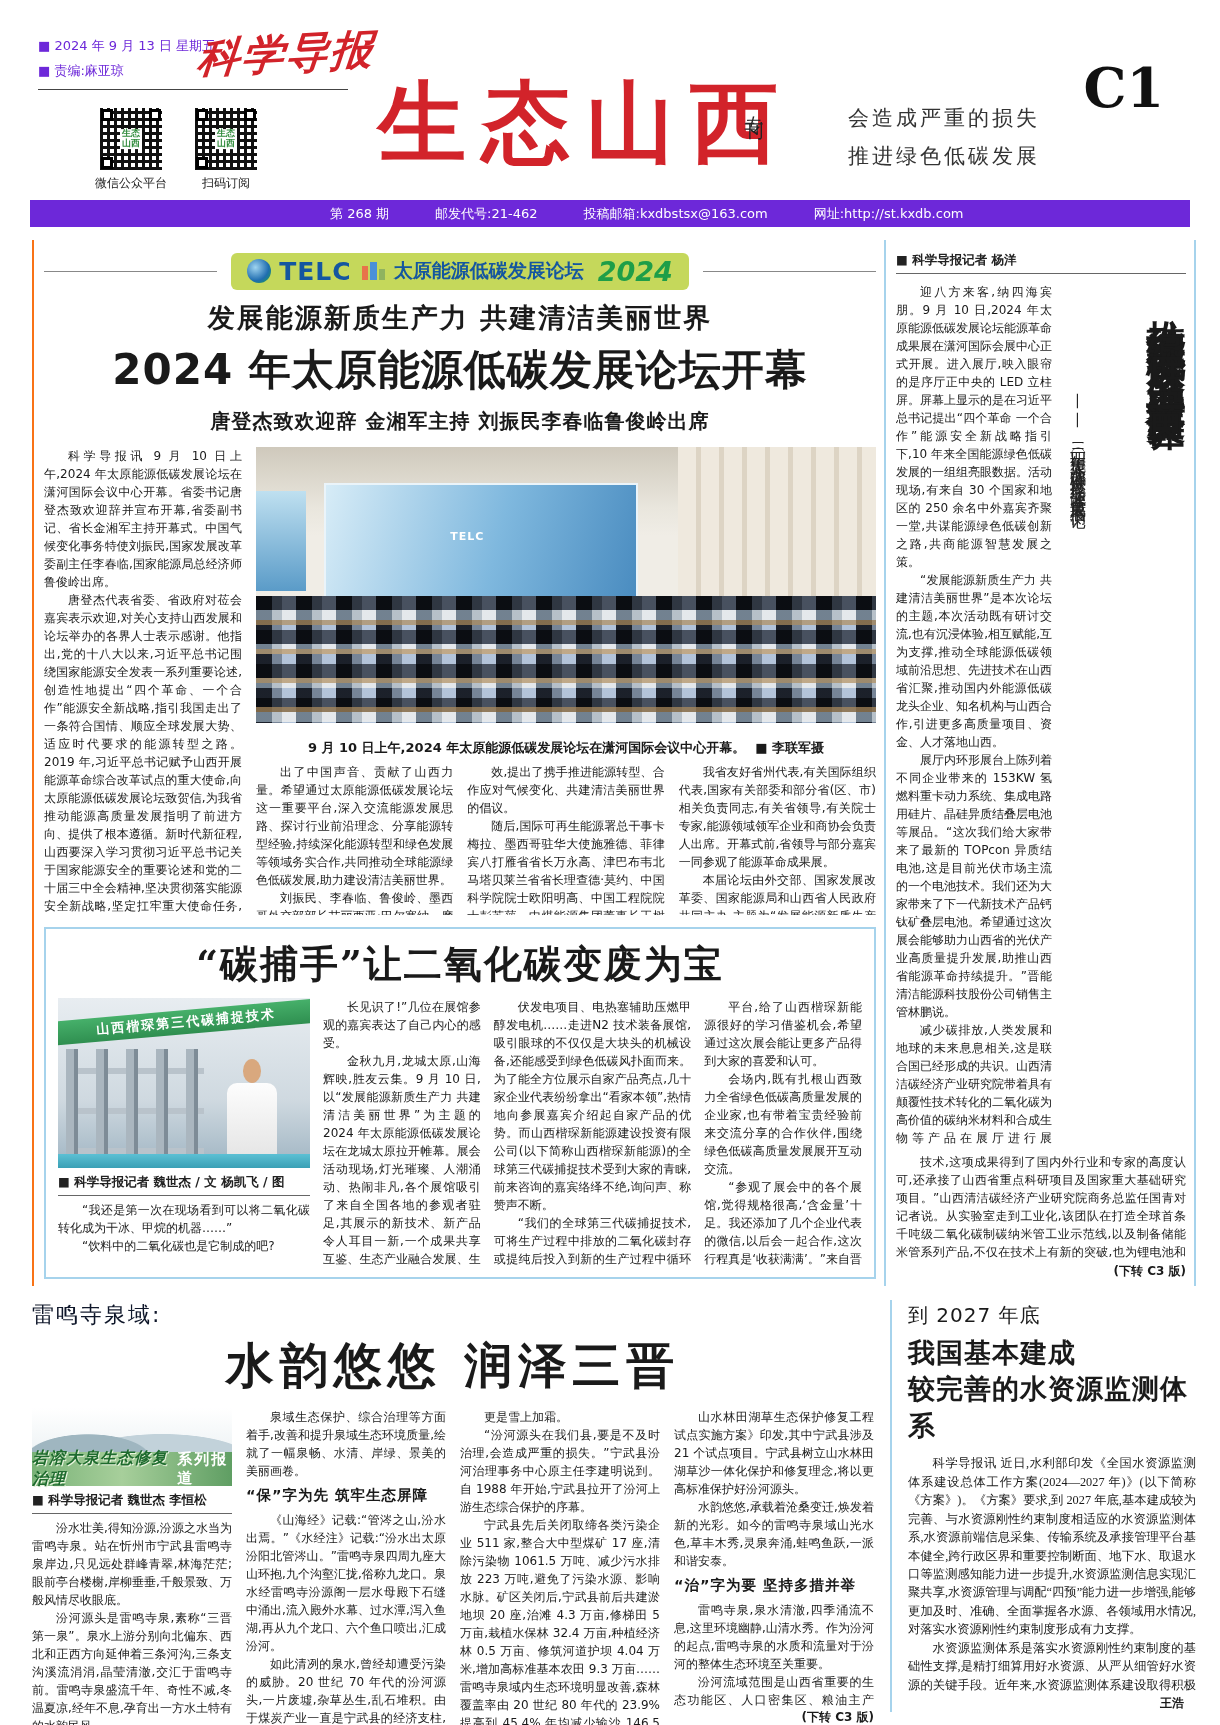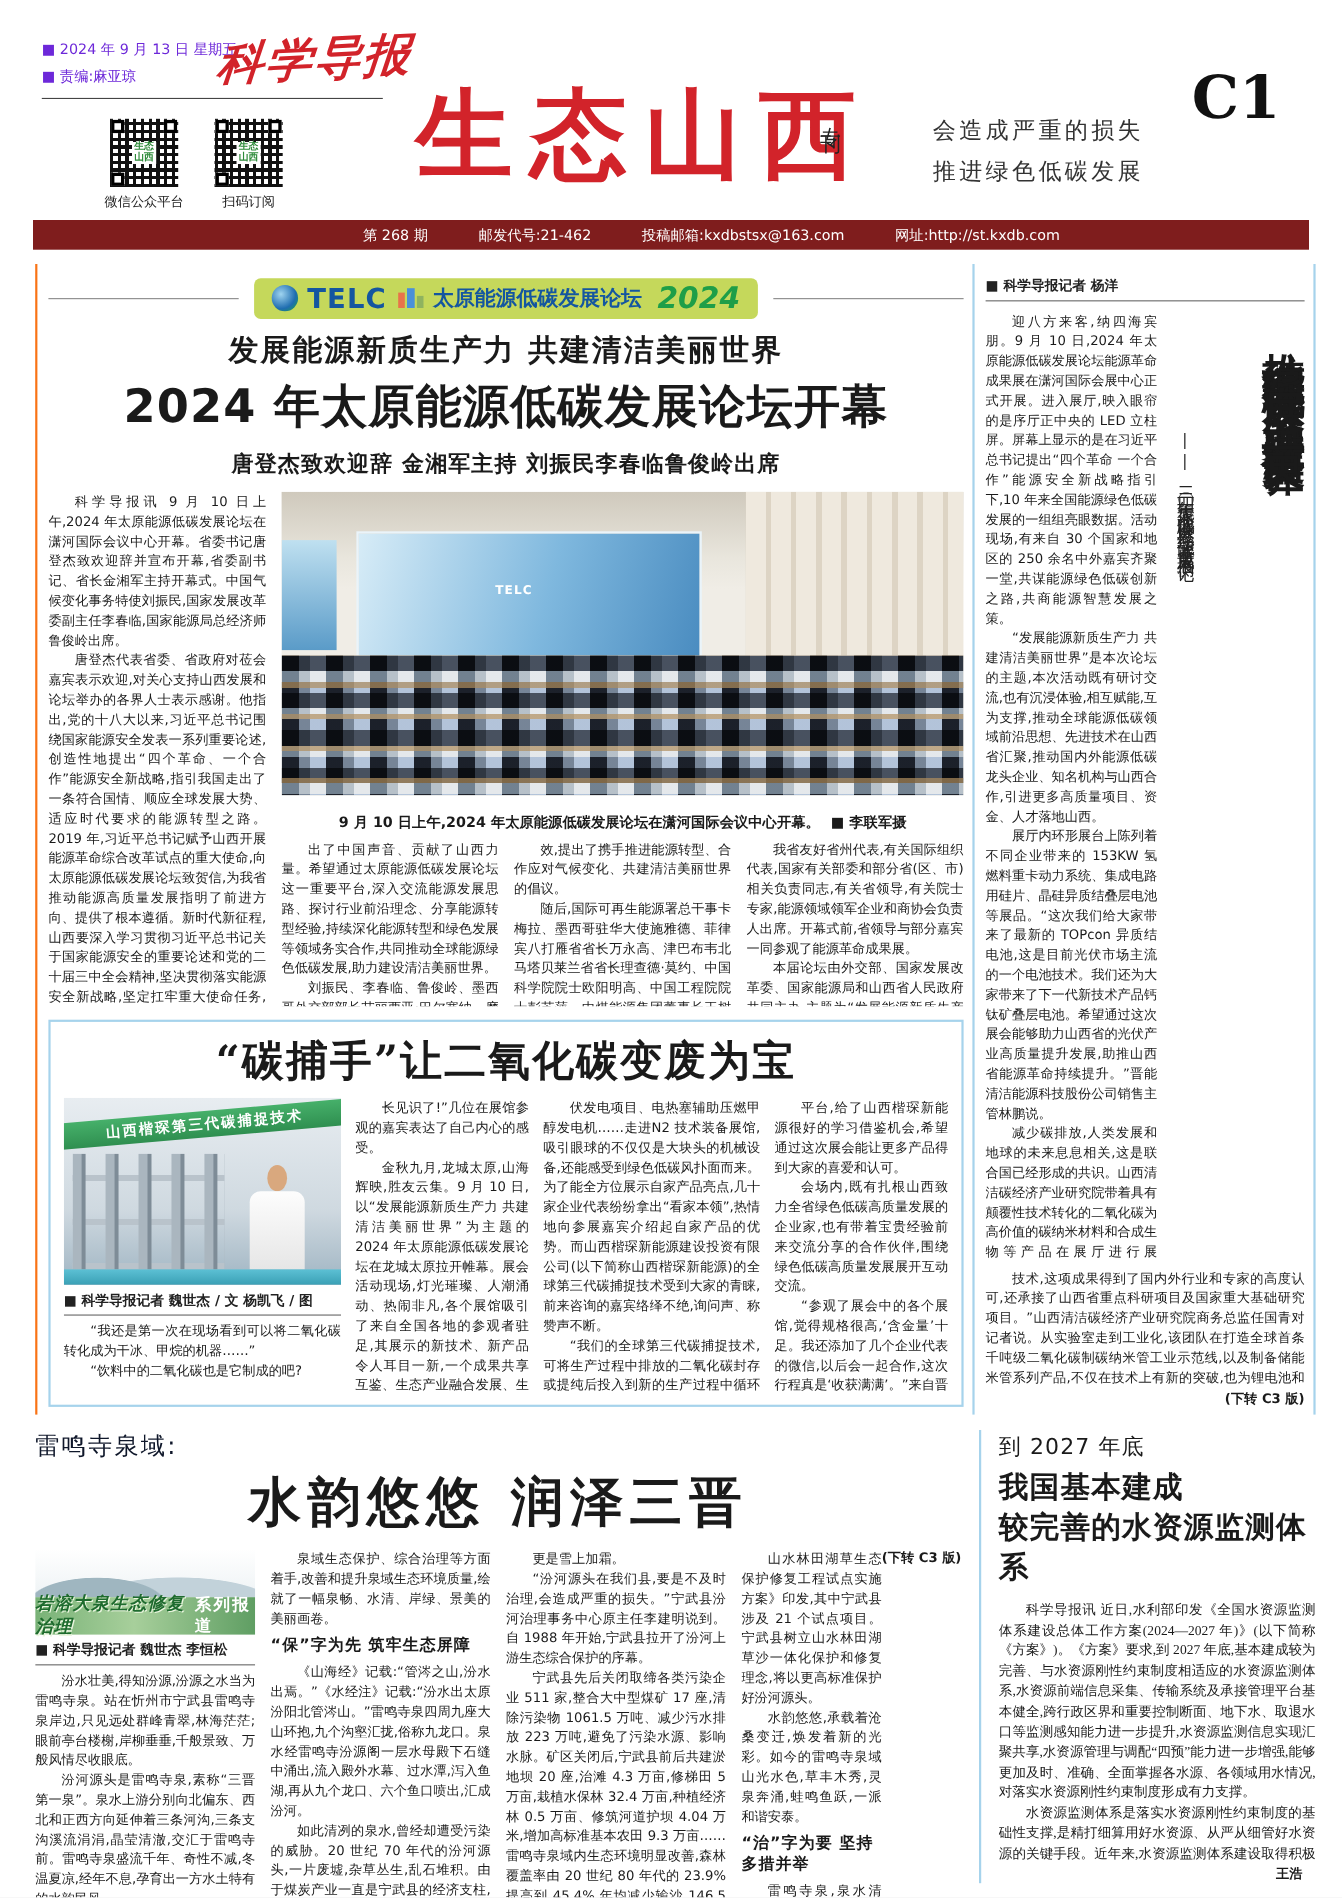--- a/index.html
+++ b/index.html
@@ -21,21 +21,21 @@
   .qr .mid{position:absolute;left:50%;top:50%;transform:translate(-50%,-50%);width:22px;
            background:#fff;color:#2e8b3a;font-size:9px;font-weight:bold;line-height:1.1;text-align:center;}
   .qr-label{font-size:12px;margin-top:5px;color:#222;}
   .bigtitle{position:absolute;left:378px;top:78px;font-family:"DejaVu Serif","Liberation Serif",serif;
             font-weight:900;font-size:88px;line-height:1;color:#d2232a;letter-spacing:16px;}
   .title-suffix{position:absolute;left:742px;top:100px;writing-mode:vertical-rl;font-size:19px;color:#222;letter-spacing:6px;}
   .slogan{position:absolute;left:848px;top:100px;font-family:"DejaVu Serif","Liberation Serif",serif;
           font-size:21px;color:#333;line-height:1.8;letter-spacing:3px;}
   .pageno{position:absolute;right:56px;top:56px;font-family:"DejaVu Serif","Liberation Serif",serif;
           font-weight:900;font-size:54px;color:#111;}
-  .infobar{position:absolute;left:30px;top:200px;width:1160px;height:27px;background:#7f1d1d;color:#fff;
+  .infobar{position:absolute;left:30px;top:200px;width:1160px;height:27px;background:#6d28d9;color:#fff;
            font-size:13px;display:flex;align-items:center;gap:46px;padding-left:300px;box-sizing:border-box;}
   
   .main{position:absolute;left:32px;top:240px;width:1164px;height:1046px;
         border-left:2px solid #f97316;border-right:2px solid #a6d3ec;display:flex;box-sizing:border-box;}
   .main-left{width:850px;padding:6px 8px 0 10px;box-sizing:border-box;}
   .telc-row{display:flex;align-items:center;gap:14px;height:50px;}
   .telc-row .rule{flex:1;height:1px;background:#888;}
   .telc-banner{background:#c5d85b;border-radius:6px;padding:3px 16px;display:flex;align-items:center;gap:8px;}
   .globe{width:24px;height:24px;border-radius:50%;background:radial-gradient(circle at 35% 35%,#9fd4f0,#1f6db0 60%,#1b9e4b 95%);}
   .telc-logo{font-size:25px;font-weight:900;color:#1456a0;letter-spacing:1px;}
@@ -103,21 +103,21 @@
   .sb-bottom .bodytxt{flex:1;overflow:hidden;}
   .jump{text-align:right;font-weight:bold;font-size:12px;}
   
   .bottom{position:absolute;left:32px;top:1300px;width:1164px;height:412px;display:flex;gap:16px;}
   .spring{width:842px;flex:none;}
   .s-kicker{font-size:22px;letter-spacing:2px;color:#0f172a;}
   h2.spring-h{margin:4px 0 10px;text-align:center;font-family:"DejaVu Serif","Liberation Serif",serif;
               font-weight:900;font-size:48px;letter-spacing:6px;}
   .s-cols{display:flex;gap:14px;height:318px;overflow:hidden;}
   .scol{flex:1;overflow:hidden;}
-  .scol.colflex{display:flex;flex-direction:row;}
+  .scol.colflex{display:flex;flex-direction:column;}
   .colbody{flex:1;overflow:hidden;}
   .mountain{height:44px;background:
       radial-gradient(90% 160% at 28% 115%,#9fb6c0 0 34%,transparent 35%),
       radial-gradient(110% 150% at 65% 120%,#c2d2da 0 40%,transparent 41%),
       linear-gradient(#ffffff,#eef3f5);}
   .series-banner{height:34px;display:flex;align-items:center;justify-content:center;gap:8px;
       background:linear-gradient(90deg,#79b277,#a7cf9b 45%,#5f9e63);}
   .series-banner .sb-main{font-weight:900;font-size:16px;color:#1e6b2e;font-style:italic;
       text-shadow:1px 1px 0 #eaf5df;letter-spacing:1px;}
   .series-banner .sb-tail{font-weight:bold;font-size:15px;color:#fff;letter-spacing:2px;}

